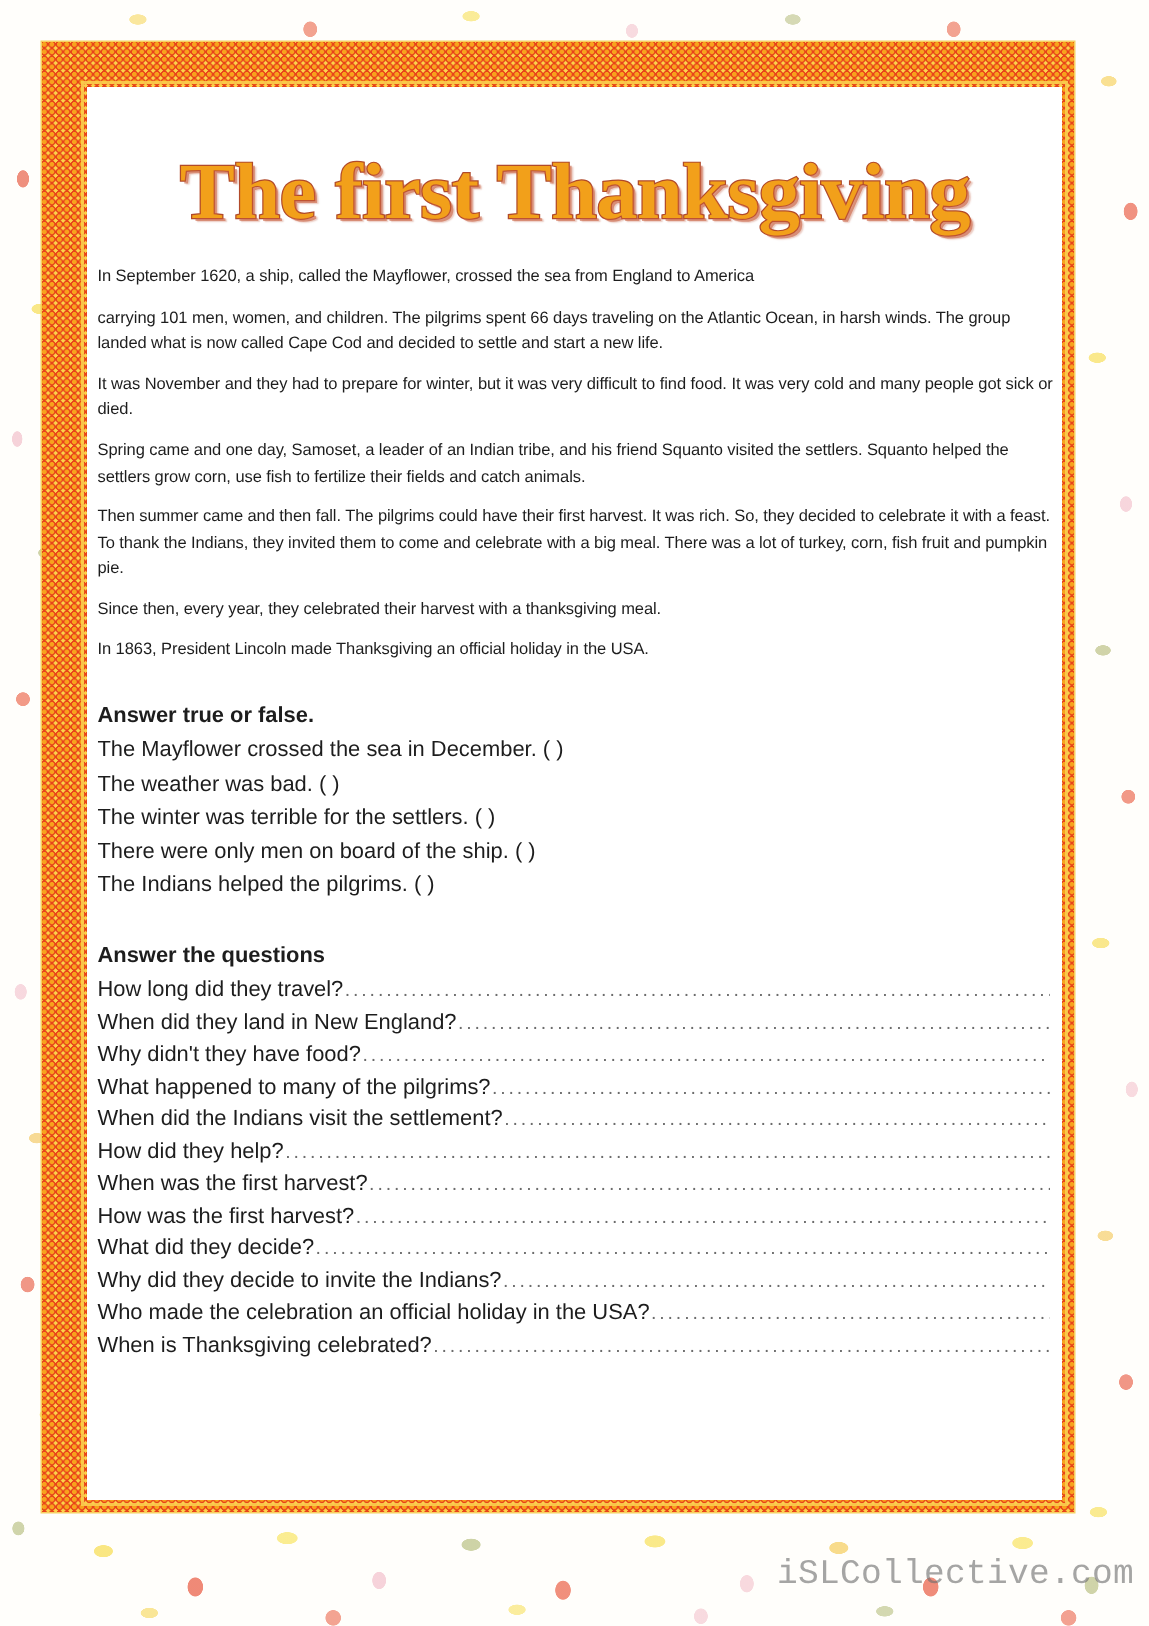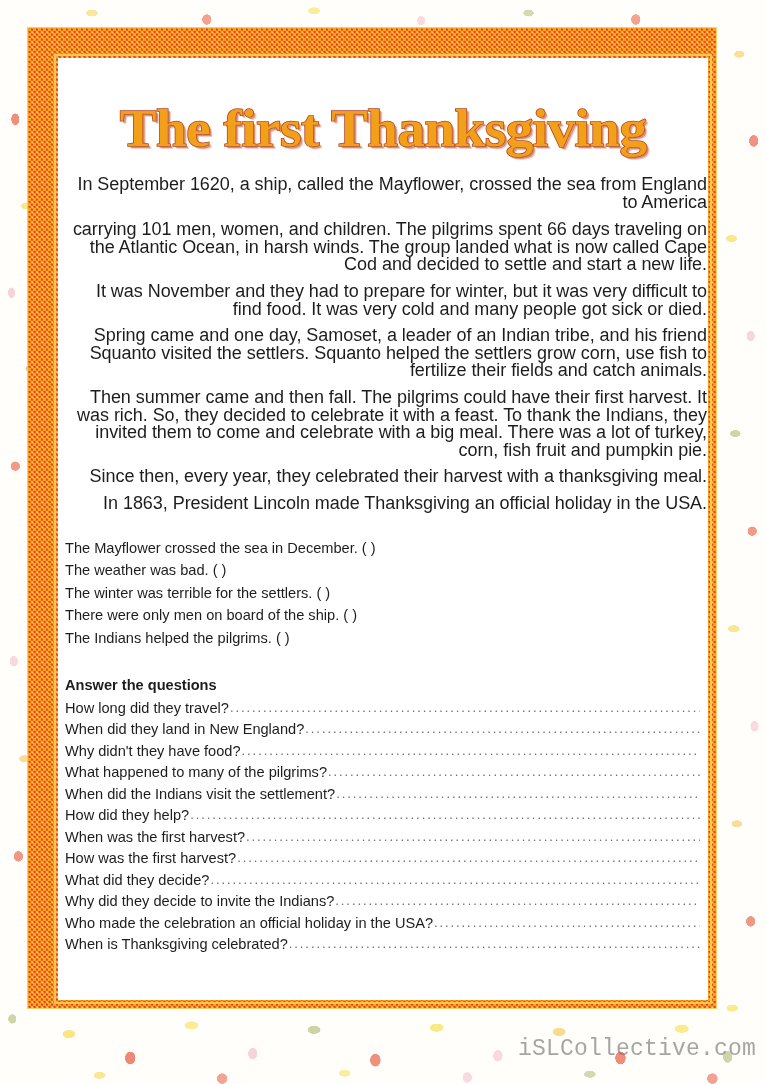--- a/index.html
+++ b/index.html
@@ -145,25 +145,24 @@
 
   
   .content {
     position: absolute;
     left: 7px;
     top: 118px;
     width: 642px;
     color: #1d1d1d;
   }
   .para {
-    font-size: 18px;
+    font-size: 11px;
     line-height: 17.6px;
     margin: 0 0 8.5px 0;
     letter-spacing: -0.05px;
-    text-align: right;
   }
   .para.lead {
     margin-bottom: 10px;
   }
   .para.tight {
     margin-bottom: 9px;
   }
 
   .section-head {
     font-size: 14.6px;
@@ -234,20 +233,21 @@
         <p class="para lead">In September 1620, a ship, called the Mayflower, crossed the sea from England to America</p>
         <p class="para tight">carrying 101 men, women, and children. The pilgrims spent 66 days traveling on the Atlantic Ocean, in harsh winds.  The group landed what is now called Cape Cod and decided to settle and start a new life.</p>
         <p class="para tight">It was November and they had to prepare for winter, but it was very difficult to find food. It was very cold and many people got sick or died.</p>
         <p class="para tight">Spring came and one day, Samoset, a leader of an Indian tribe, and his friend Squanto visited the settlers. Squanto helped the settlers grow corn, use fish to fertilize their fields and catch animals.</p>
         <p class="para tight">Then summer came and then fall. The pilgrims could have their first harvest. It was rich. So, they decided to celebrate it with a feast. To thank the Indians, they invited them to come and celebrate with a big meal. There was a lot of turkey, corn, fish fruit and pumpkin pie.</p>
         <p class="para tight">Since then, every year, they celebrated their harvest with a thanksgiving meal.</p>
         <p class="para tight">In 1863, President Lincoln made Thanksgiving an official holiday in the USA.</p>
       </div>
 
       <div class="tf-block">
+        <p class="section-head">Answer true or false.</p>
         <div class="tf-item">The Mayflower crossed the sea in December.  ( )</div>
         <div class="tf-item">The weather was bad.  ( )</div>
         <div class="tf-item">The winter was terrible for the settlers.  ( )</div>
         <div class="tf-item">There were only men on board of the ship.  ( )</div>
         <div class="tf-item">The Indians helped the pilgrims.  ( )</div>
       </div>
 
       <div class="q-block">
         <p class="section-head">Answer the questions</p>
 

